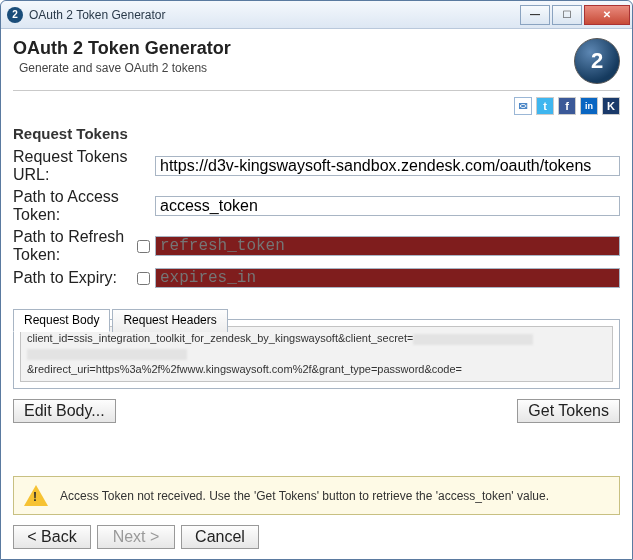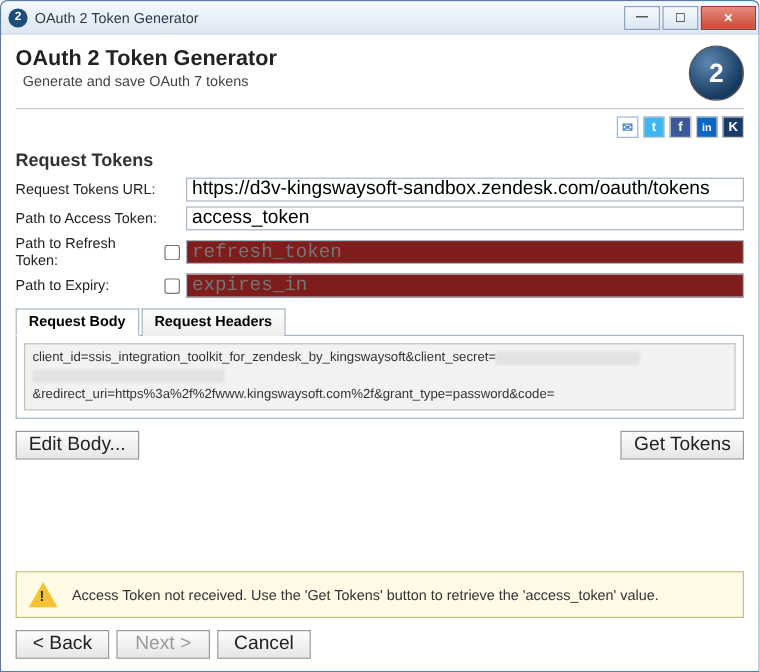--- a/index.html
+++ b/index.html
@@ -80,40 +80,40 @@
   .social .sicon {
     width:18px;height:18px;border:1px solid #ccc;
     display:flex;align-items:center;justify-content:center;
     font-size:11px;font-weight:bold;color:#fff;
   }
   h2.section {
     font-size:15px; color:#333; margin-top:10px; margin-bottom:6px;
   }
   .form-area { }
   .row { display:flex; align-items:center; margin-bottom:4px; }
-  .row .lbl { width:118px; color:#222; font-size:12px; }
+  .row .lbl { width:118px; color:#222; font-size:16px; }
   .row .cb { width:24px; display:flex; justify-content:center;}
   .row .cb-spacer { width:24px; }
   .row input[type=text] {
     flex:1; height:20px; border:1px solid #a8b5c4; padding:1px 4px;
     font-size:16px; font-family:inherit;
     background:#fff;
   }
   .row input[type=text].disabled {
     background:#7f1d1d; color:#9a9a9a;font-family:Liberation Mono, monospace;
   }
   input[type=checkbox]{ width:13px;height:13px;}
   .tabs { margin-top:8px; }
   .tab-strip { display:flex; border-bottom:1px solid #a8b5c4; }
   .tab {
     padding:3px 10px 4px; border:1px solid #a8b5c4;
     border-bottom:none; margin-right:2px;
     background:linear-gradient(to bottom,#fdfdfd,#ededed);
     font-size:12px;
-    position:relative; top:1px;font-weight:bold;
+    position:relative; top:13px;
   }
   .tab.active { background:#fff; border-bottom:1px solid #fff;}
   .tab-body {
     border:1px solid #a8b5c4; border-top:none;
     padding:6px; background:#fff;
   }
   .body-text {
     background:#f2f2f2; border:1px solid #c3c3c3;
     padding:4px 6px; font-size:11px; color:#333;
     min-height:42px; word-wrap:break-word;
@@ -172,21 +172,21 @@
       <div class="win-btn min"></div>
       <div class="win-btn max"></div>
       <div class="win-btn close"></div>
     </div>
   </div>
 
   <div class="client">
     <div class="header">
       <div>
         <h1>OAuth 2 Token Generator</h1>
-        <div class="sub">Generate and save OAuth 7 tokens</div>
+        <div class="sub">Generate and save OAuth 2 tokens</div>
       </div>
       <div class="logo">2</div>
     </div>
 
     <div class="social">
       <div class="sicon" style="background:#fff;color:#4d88c7;border-color:#9bb7d6">✉</div>
       <div class="sicon" style="background:#3fb6ef">t</div>
       <div class="sicon" style="background:#3b5998">f</div>
       <div class="sicon" style="background:#0a66c2;font-size:9px">in</div>
       <div class="sicon" style="background:#1a3a6a">K</div>

